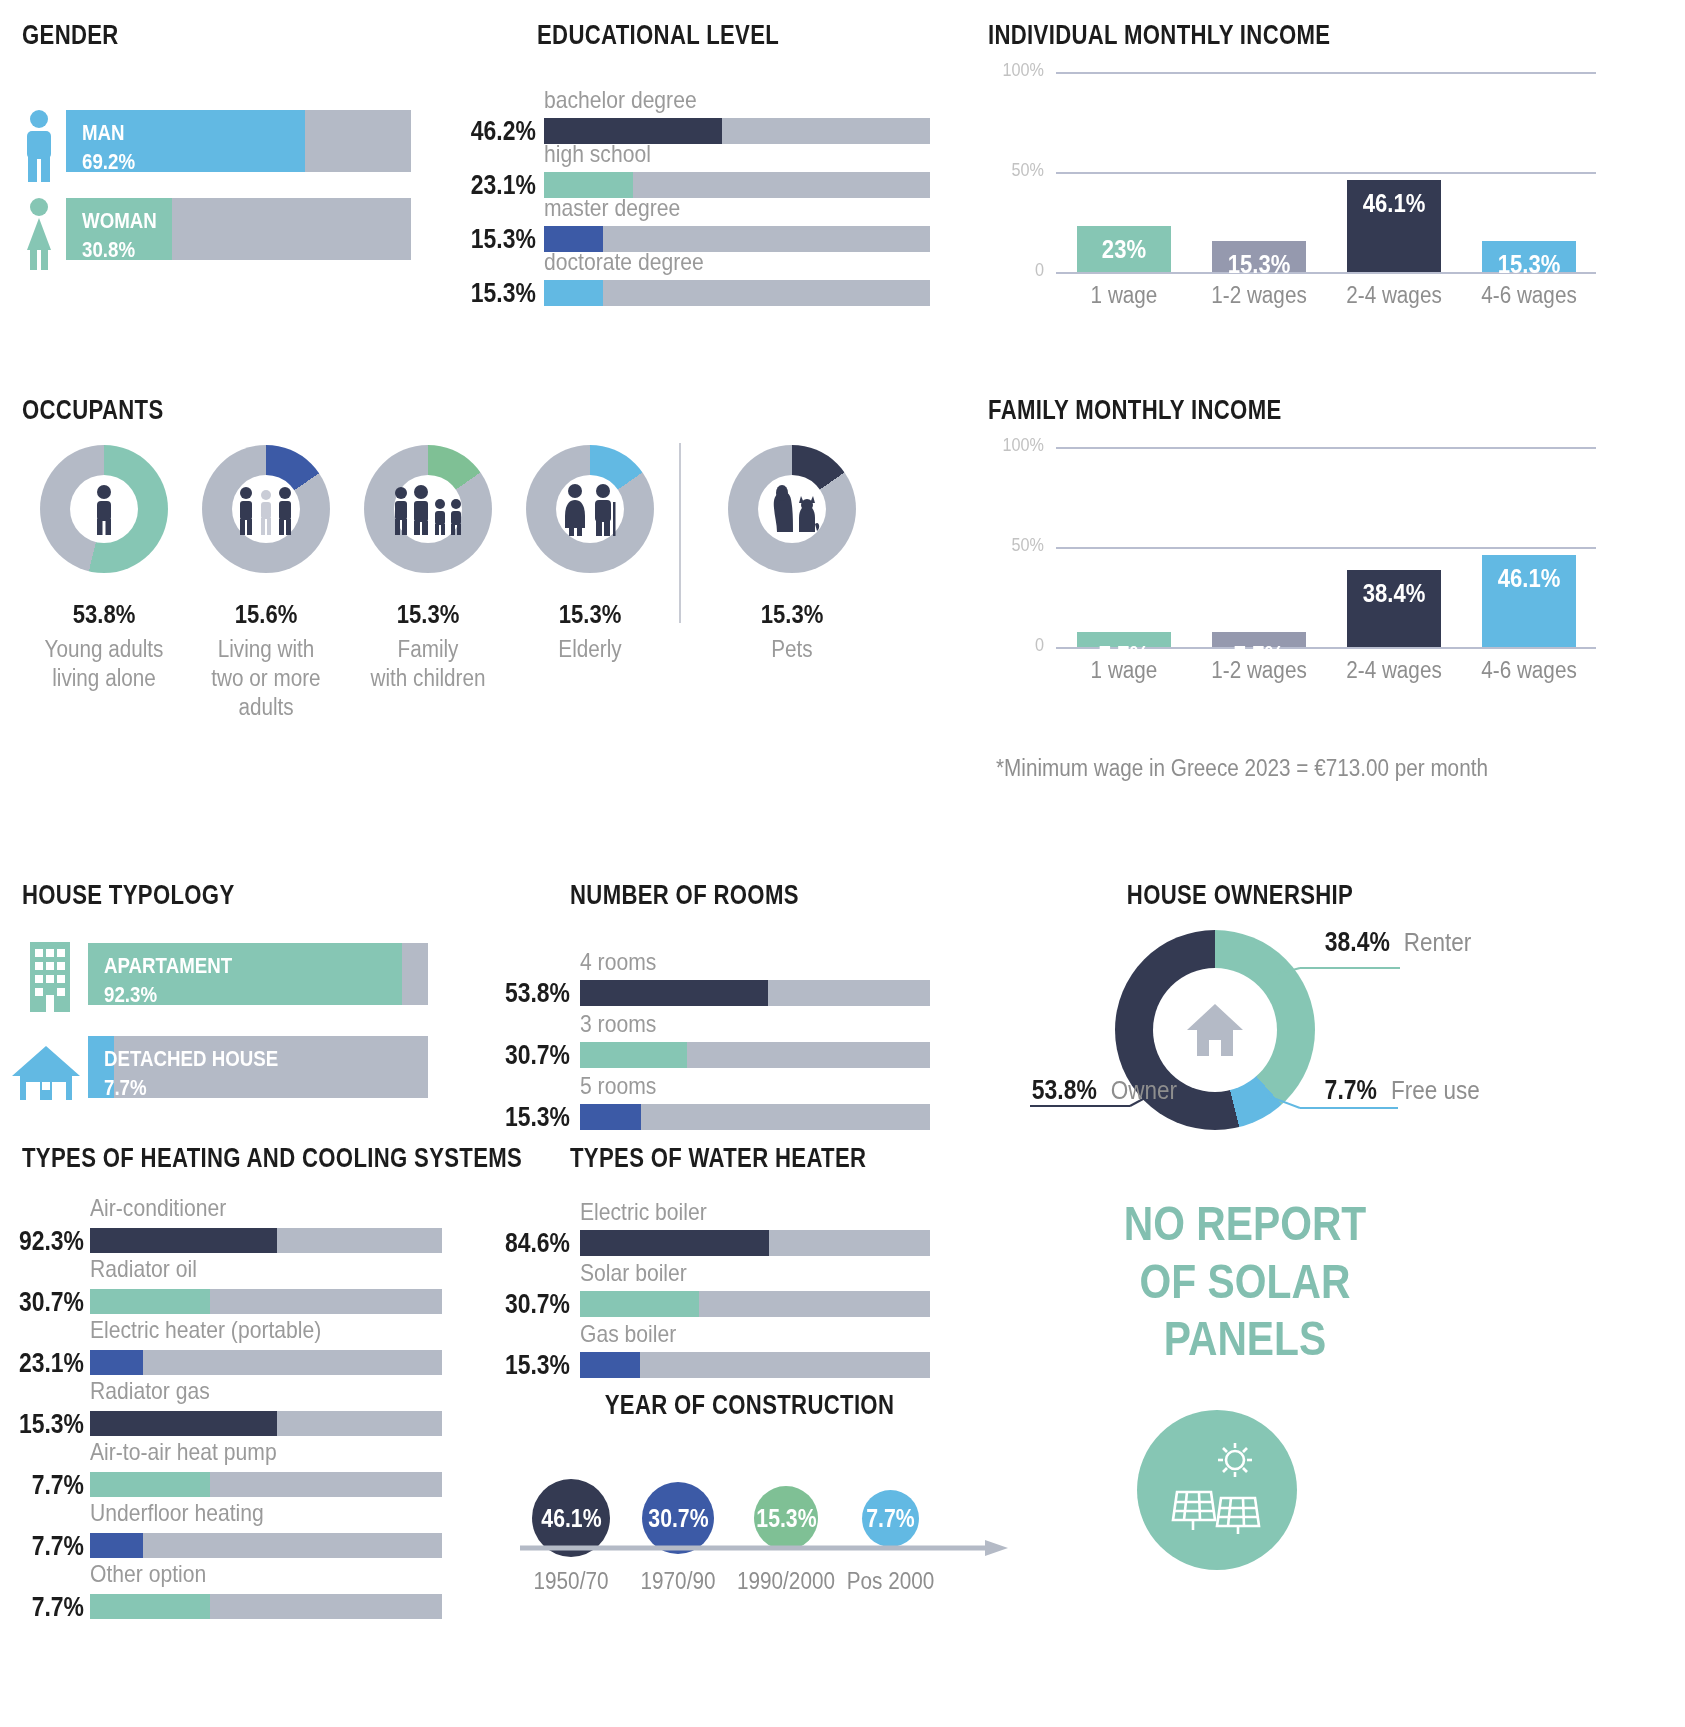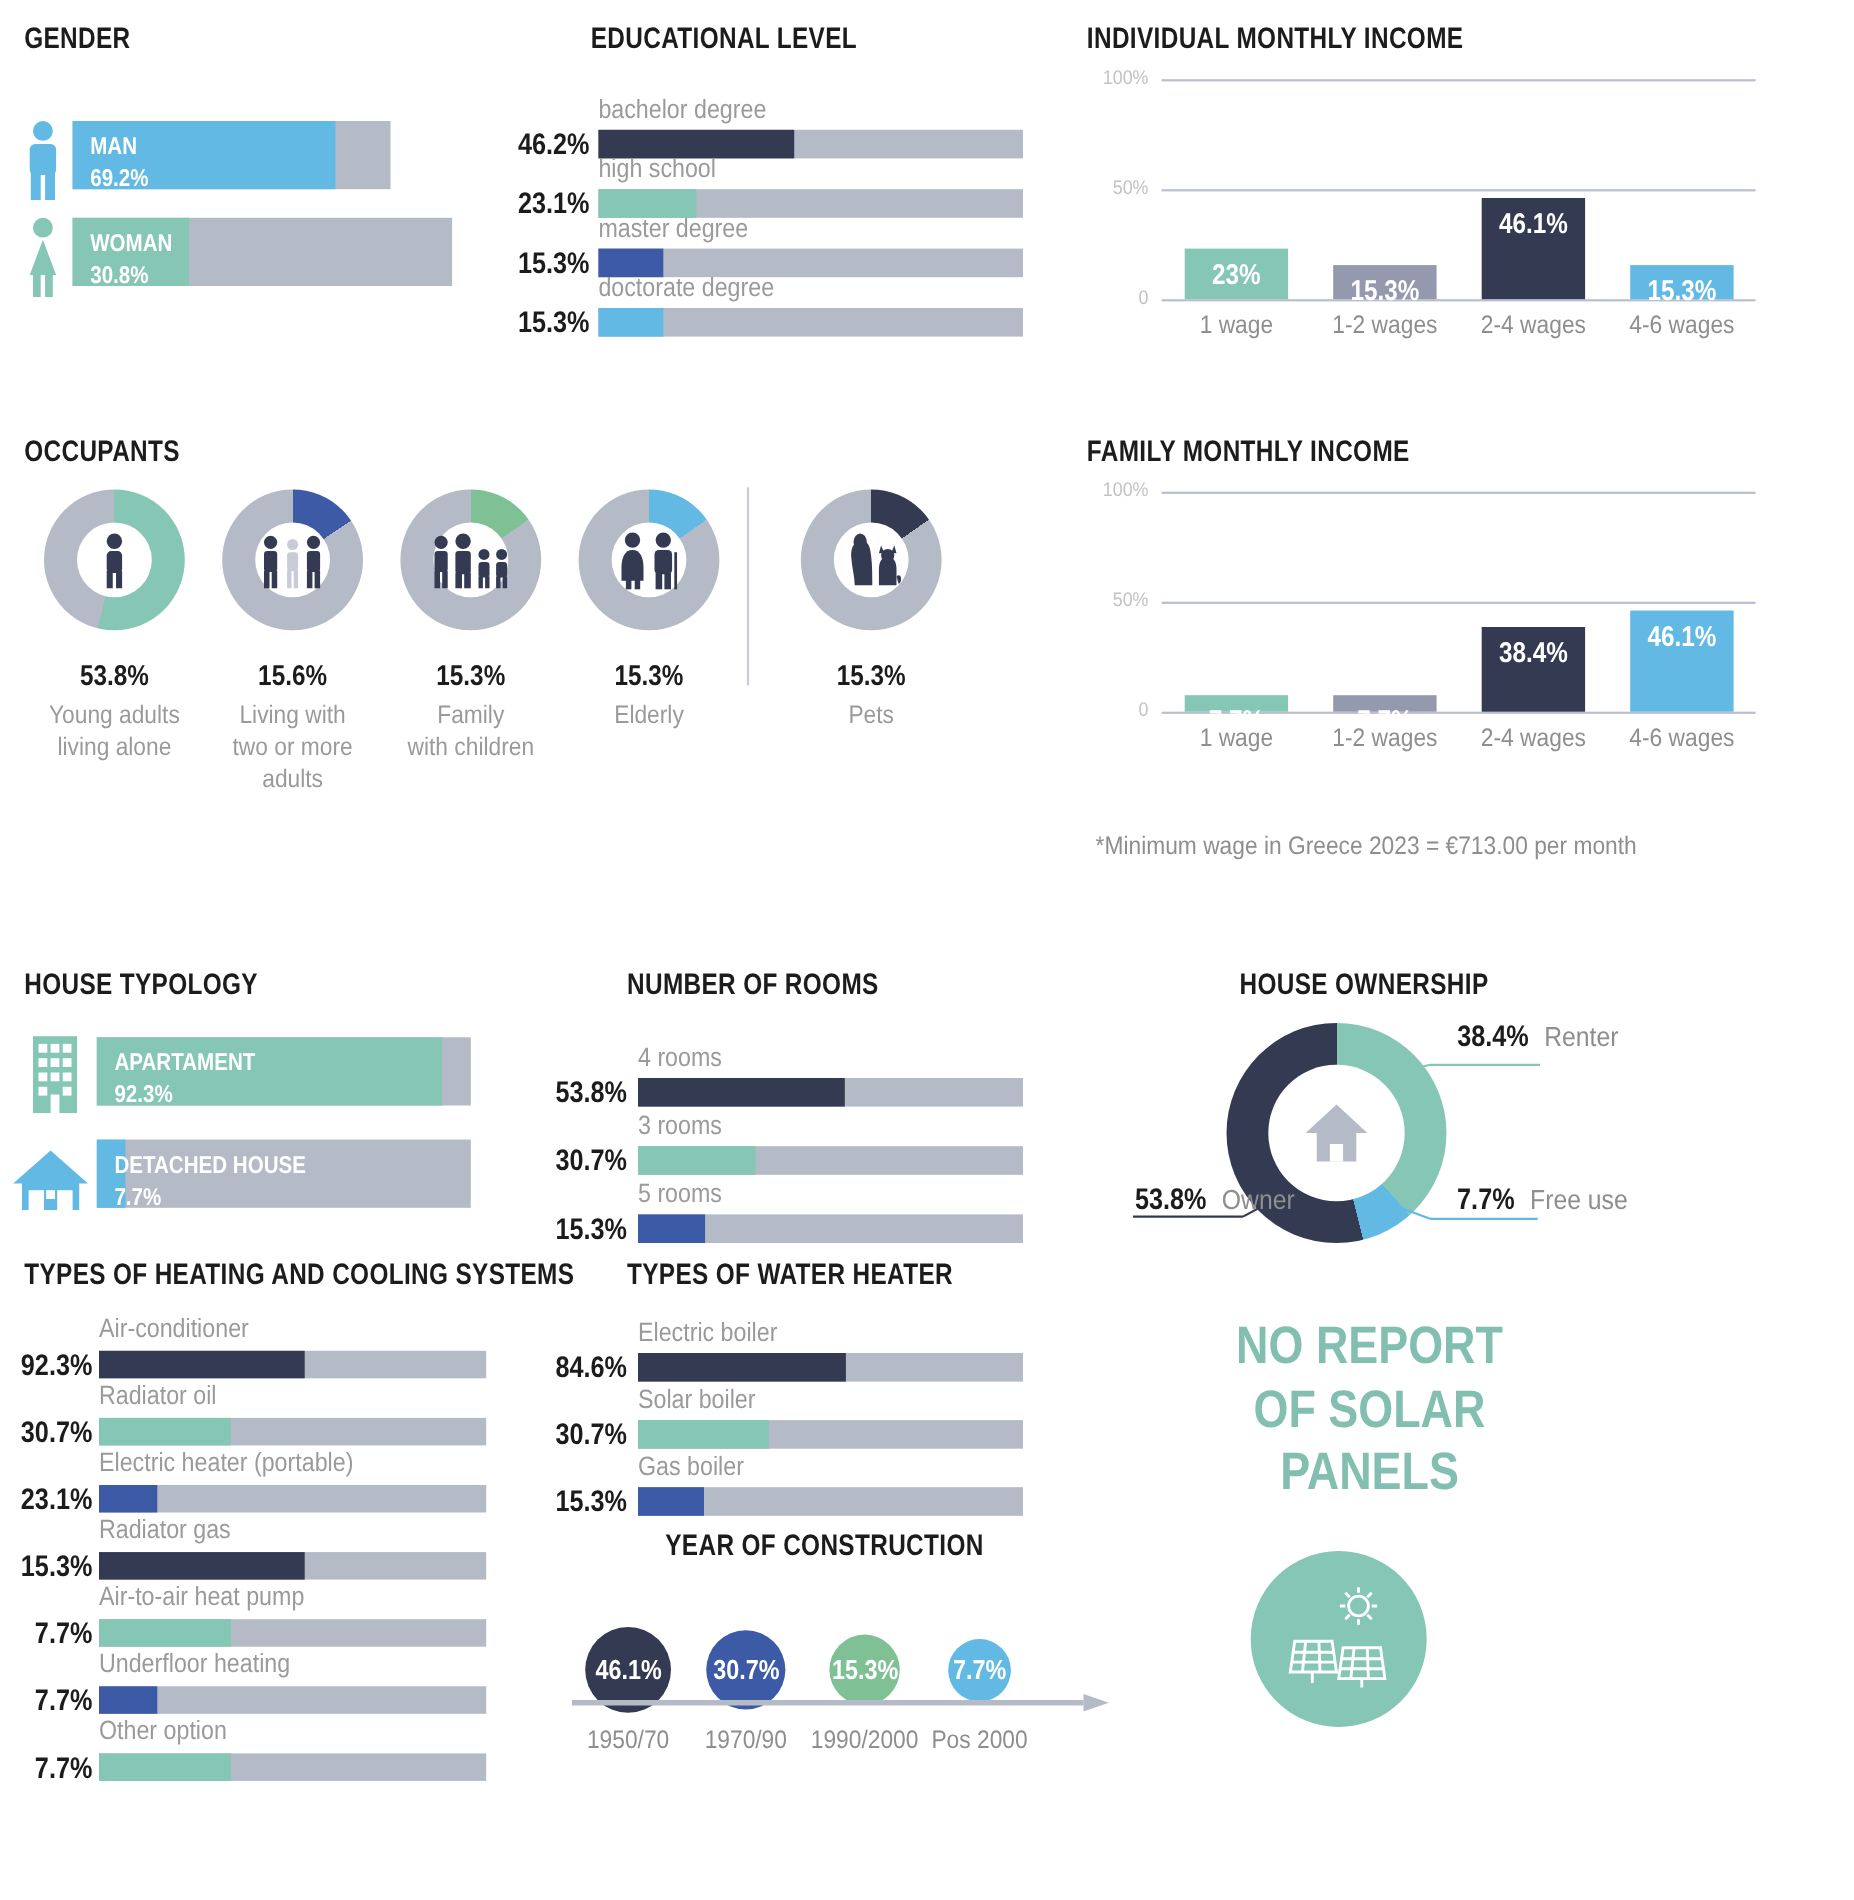--- a/index.html
+++ b/index.html
@@ -79,21 +79,21 @@
 <body>
 
 <div class="abs sec-title" style="left:22px; top:20px;">GENDER</div>
 
 <svg class="abs" style="left:20px; top:110px;" width="38" height="72" viewBox="0 0 38 72">
   <circle cx="19" cy="9" r="9" fill="#62b9e3"></circle>
   <rect x="7" y="21" width="24" height="28" rx="5" fill="#62b9e3"></rect>
   <rect x="8" y="45" width="9" height="27" fill="#62b9e3"></rect>
   <rect x="21" y="45" width="9" height="27" fill="#62b9e3"></rect>
 </svg>
-<div class="abs gbar" style="left:66px; top:110px; width:289px;">
+<div class="abs gbar" style="left:66px; top:110px; width:345px;">
   <div class="gfill" id="g0fill" style="background: rgb(98, 185, 227); width: 238.74px;"></div>
   <div class="gtxt">
     <span>MAN</span><br><span>69.2%</span>
   </div>
 </div>
 
 <svg class="abs" style="left:20px; top:198px;" width="38" height="72" viewBox="0 0 38 72">
   <circle cx="19" cy="9" r="9" fill="#86c6b4"></circle>
   <path d="M19 20 L31 52 L7 52 Z" fill="#86c6b4"></path>
   <rect x="10" y="50" width="7" height="22" fill="#86c6b4"></rect>

